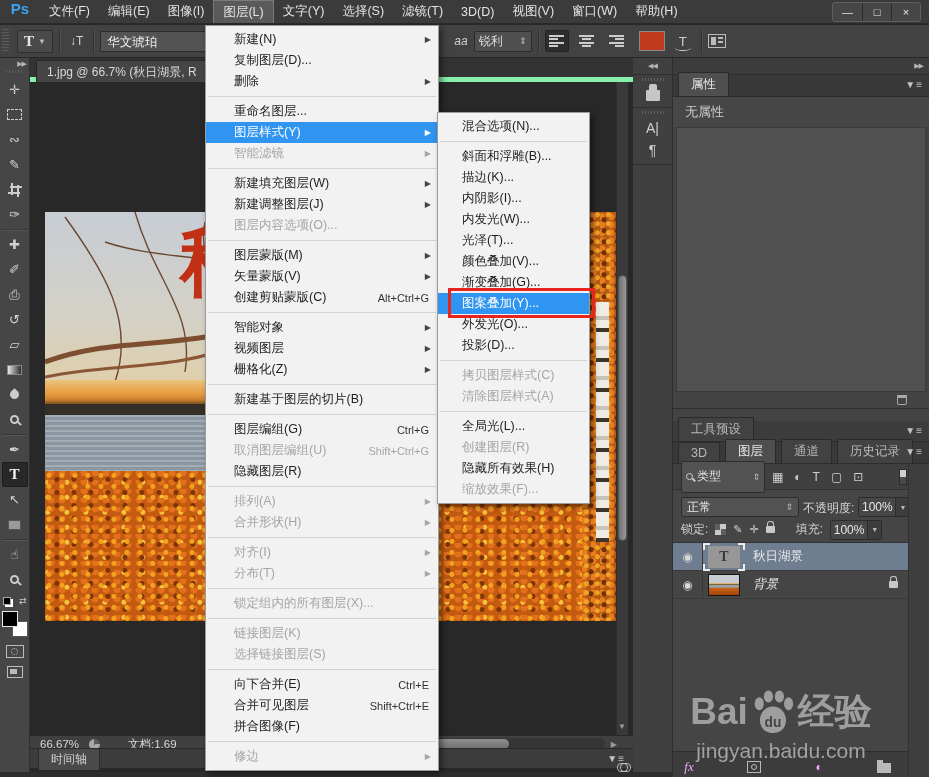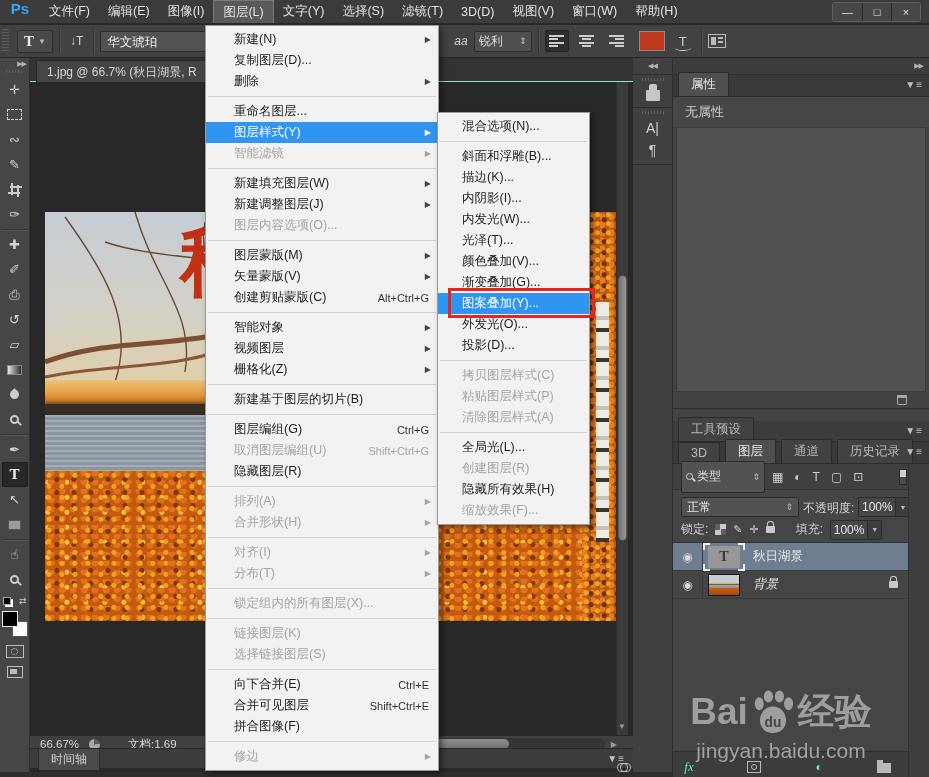--- a/index.html
+++ b/index.html
@@ -49,21 +49,21 @@
   .warp { position:relative; font-size:13px; color:#cfcfcf; padding:0 8px; }
   .warp::after { content:""; position:absolute; left:4px; right:4px; bottom:-2px; height:5px;
                  border-bottom:1.5px solid #cfcfcf; border-radius:50%; }
   .panelbtn { width:18px; height:14px; border:1px solid #bbb; background:
               linear-gradient(#bbb,#bbb) 2px 2px/5px 8px no-repeat,
               linear-gradient(#bbb,#bbb) 9px 2px/5px 2px no-repeat,
               linear-gradient(#bbb,#bbb) 9px 6px/5px 2px no-repeat; }
 
   
   .tabbar { position:absolute; left:30px; top:58px; width:603px; height:24px; background:#333;
-            border-bottom:1px solid #86efac; }
+            border-bottom:5px solid #86efac; }
   .doctab { position:absolute; left:6px; top:2px; height:22px; max-width:190px; padding:3px 10px;
             background:#454545; color:#d8d8d8; font-size:12px; white-space:nowrap; overflow:hidden;
             border:1px solid #262626; border-bottom:none; border-radius:2px 2px 0 0; }
 
   
   .toolbox { position:absolute; left:0; top:58px; width:30px; height:714px; background:#464646;
              border-right:1px solid #303030; display:flex; flex-direction:column; align-items:center; }
   .tb-head { font-size:7px; color:#b5b5b5; align-self:flex-end; padding:2px 3px; letter-spacing:-1px; }
   .tb-grip { width:18px; height:3px; background:repeating-linear-gradient(90deg,#5e5e5e 0 1px,transparent 1px 3px); margin-bottom:4px; }
   .tool { width:26px; height:25px; display:flex; align-items:center; justify-content:center; position:relative; }
@@ -215,21 +215,21 @@
   .layername { margin-left:8px; font-size:12.5px; color:#e8e8e8; }
   .layername.italic { font-style:italic; }
   .rowlock { position:absolute; right:10px; }
   .layersempty { height:152px; position:relative; }
   .watermark { position:absolute; left:-40px; top:88px; width:296px; text-align:center; color:#9e9e9e; }
   .wm1 { display:flex; align-items:center; justify-content:center; gap:2px; font-weight:bold; font-size:37px; }
   .wm1 svg { display:block; }
   .wm2 { font-size:21px; margin-top:2px; color:#a2a2a2; }
   .dockfoot { height:30px; background:#3c3c3c; border-top:1px solid #2e2e2e; display:flex; align-items:center;
               justify-content:center; gap:15px; }
-  .bicon { display:flex; align-items:center; justify-content:center; min-width:14px; color:#5eead4; font-size:12px;margin-left:36px; }
+  .bicon { display:flex; align-items:center; justify-content:center; min-width:14px; color:#f0abfc; font-size:12px;margin-left:36px; }
   .i-linkicon { width:16px; height:8px; position:relative; }
   .i-linkicon::before, .i-linkicon::after { content:""; position:absolute; top:0; width:9px; height:7px;
       border:1.5px solid #b9b9b9; border-radius:4px; }
   .i-linkicon::before { left:0; } .i-linkicon::after { right:0; }
   .fxicon { font-family:"Liberation Serif","DejaVu Serif",serif; font-style:italic; font-size:13px; }
   .i-maskicon { width:16px; height:12px; border:1px solid #b9b9b9; display:flex; align-items:center; justify-content:center; }
   .i-maskicon i { width:6px; height:6px; border:1px solid #b9b9b9; border-radius:50%; }
   .i-folder { width:14px; height:10px; background:#b9b9b9; position:relative; margin-top:3px; }
   .i-folder::before { content:""; position:absolute; left:0; top:-3px; width:6px; height:3px; background:#b9b9b9; }
   .i-newlayer { width:11px; height:13px; border:1px solid #b9b9b9; position:relative; }
@@ -749,23 +749,20 @@
         <span>外发光(O)...</span>
       </div>
       <div class="mi">
         <span>投影(D)...</span>
       </div>
       <div class="msep"></div>
       <div class="mi disabled">
         <span>拷贝图层样式(C)</span>
       </div>
       <div class="mi disabled">
-        <span>粘贴图层样式(P)</span>
-      </div>
-      <div class="mi disabled">
         <span>清除图层样式(A)</span>
       </div>
       <div class="msep"></div>
       <div class="mi">
         <span>全局光(L)...</span>
       </div>
       <div class="mi disabled">
         <span>创建图层(R)</span>
       </div>
       <div class="mi">

